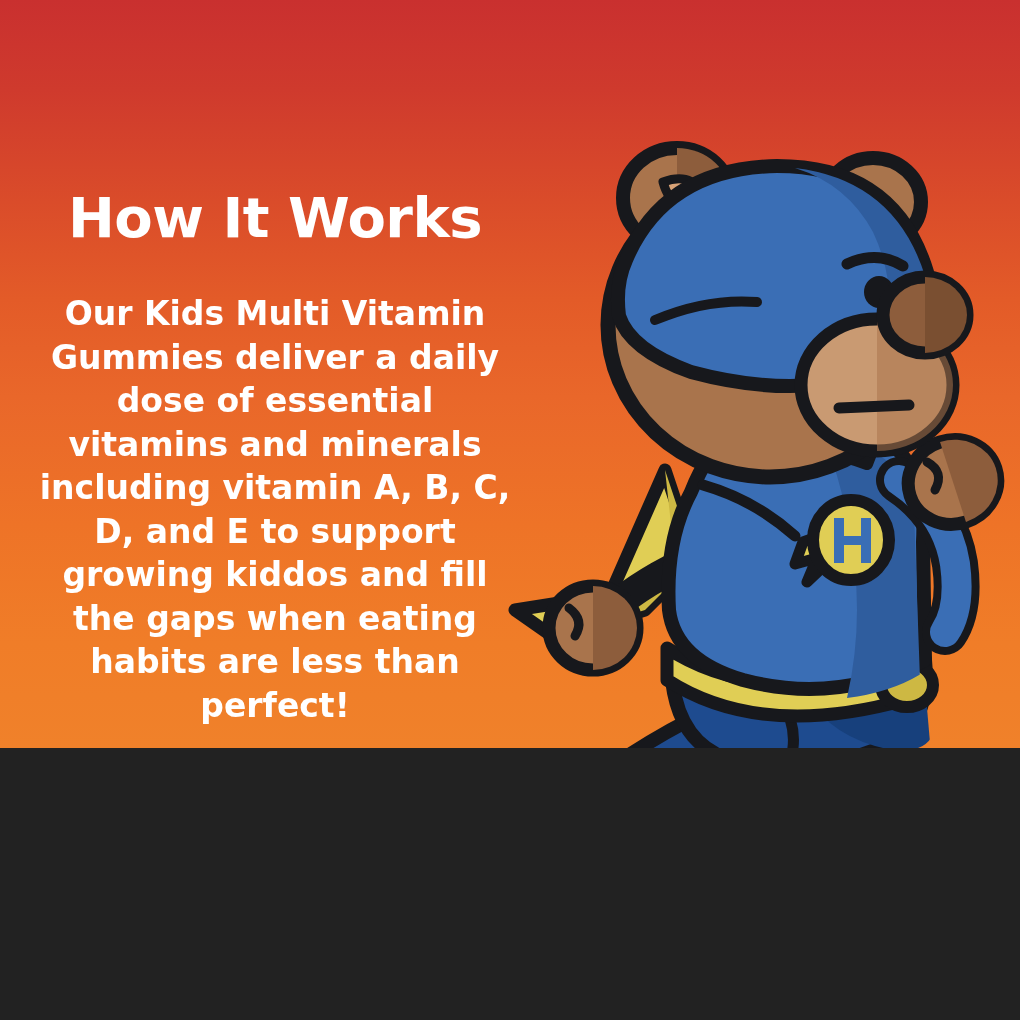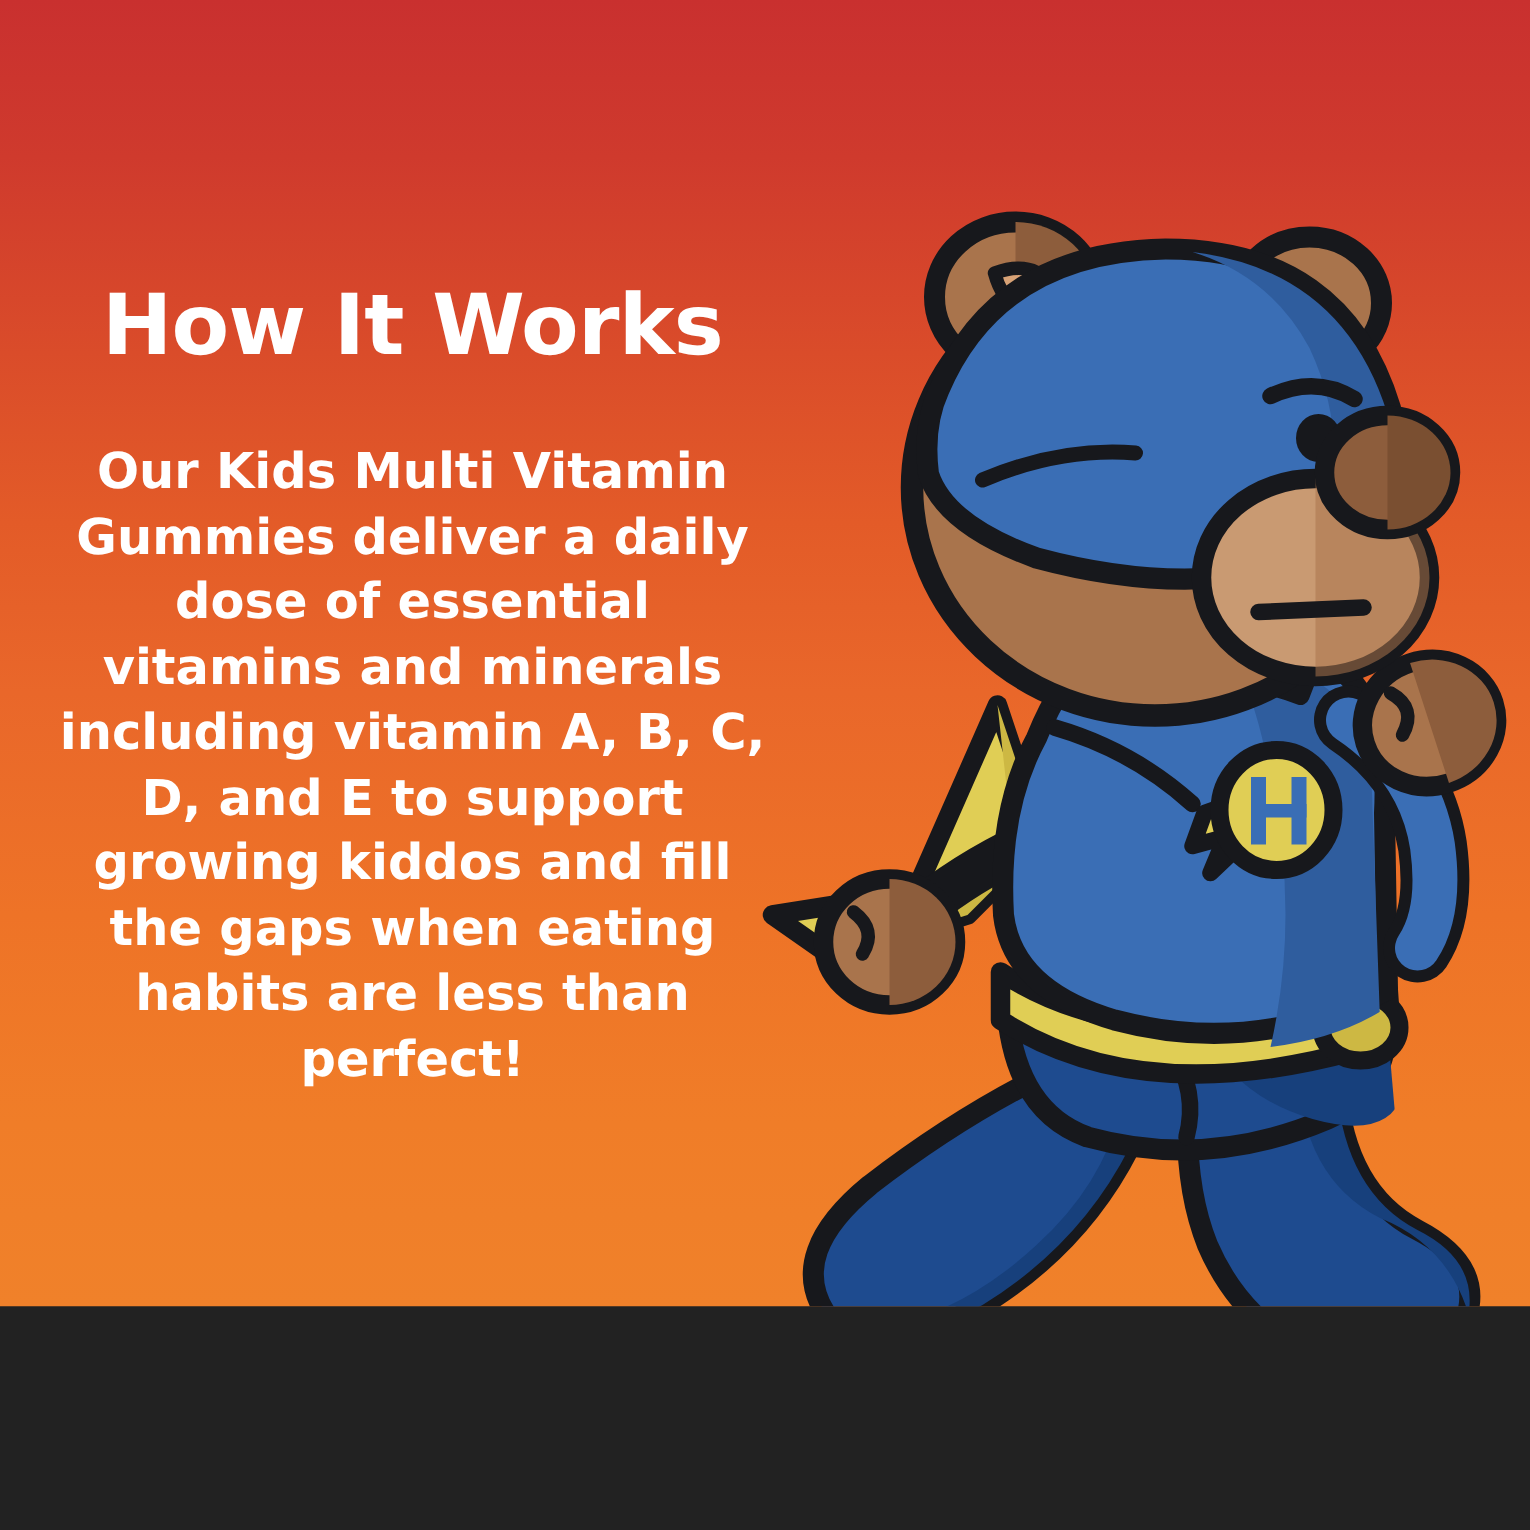--- a/index.html
+++ b/index.html
@@ -3,21 +3,21 @@
 <meta charset="utf-8">
 <style>
   html, body {
     margin: 0;
     padding: 0;
     background: #222;
   }
   #stage {
     position: relative;
     width: 1020px;
-    height: 871px;
+    height: 748px;
     overflow: hidden;
     background: linear-gradient(180deg,
        #c9302f 0%,
        #cf3a2d 12%,
        #da4c2a 27%,
        #e35b28 40%,
        #e9672a 53%,
        #ee7327 70%,
        #f07d28 86%,
        #f0812a 100%);

